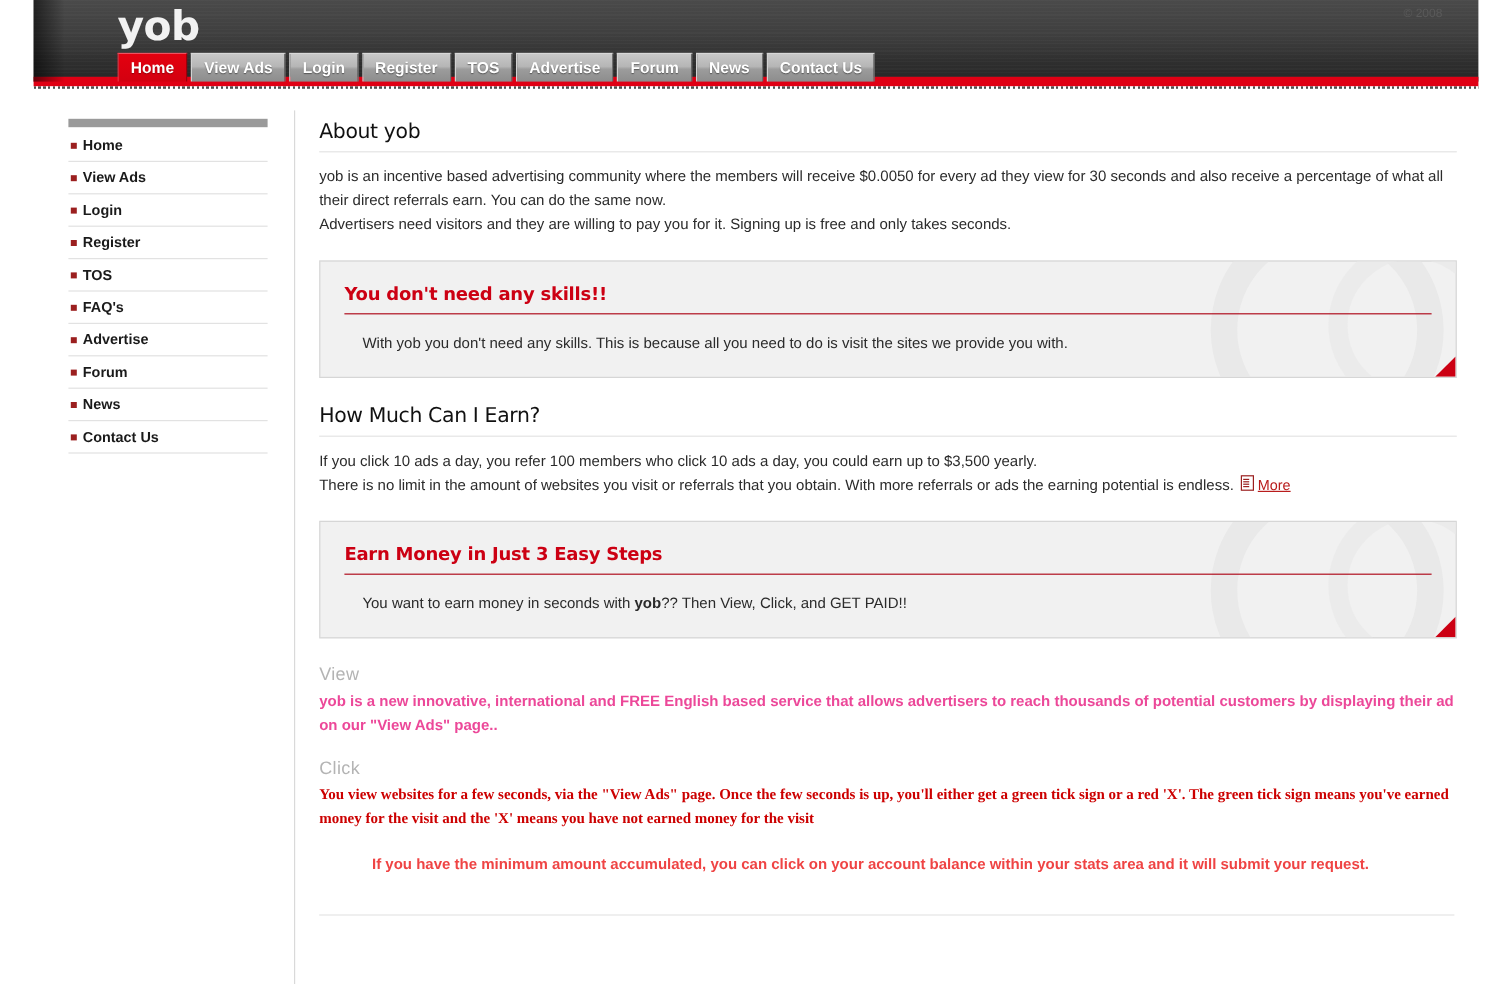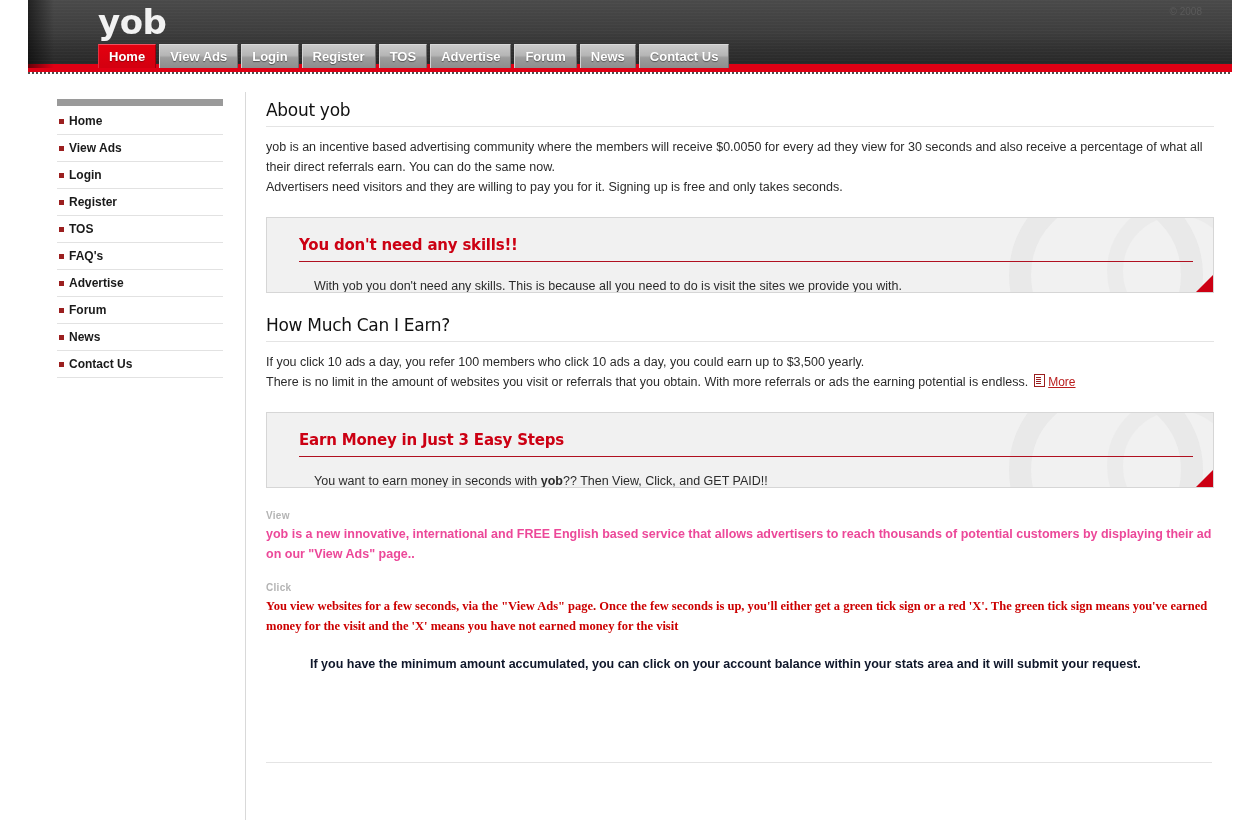--- a/index.html
+++ b/index.html
@@ -201,24 +201,23 @@
     line-height: 20px;
     color: #2b2b2b;
   }
 
   
   .panel {
     position: relative;
     margin-top: 20px;
     background: #f1f1f1;
     border: 1px solid #d6d6d6;
-    height: 76px;
+    height: 98px;
     overflow: hidden;
     box-sizing: border-box;
-    padding-left: 12px;
   }
   .panel-watermark {
     position: absolute;
     right: 10px;
     top: -40px;
     width: 150px;
     height: 150px;
     border-radius: 50%;
     border: 22px solid #e6e6e6;
     opacity: 0.75;
@@ -294,35 +293,35 @@
     width: 5px; height: 1px;
     background: #9b1f1f;
     box-shadow: 0 2px 0 #9b1f1f, 0 4px 0 #9b1f1f, 0 6px 0 #9b1f1f;
   }
 
   
   #steps {
     margin-top: 22px;
   }
   .step-label {
-    font-size: 10px;
+    font-size: 15px;
     color: #b4b4b4;
-    font-weight: bold;
+    font-weight: normal;
     margin-bottom: 3px;
     letter-spacing: 0.3px;
   }
   .step-text {
     font-size: 12.5px;
     font-weight: bold;
     line-height: 20px;
     margin: 0 0 18px 0;
   }
   .step-view  { color: #ec4899; }
   .step-click { color: #cc0000; font-family: Liberation Serif, serif; }
-  .step-paid  { color: #0f172a; padding-left: 44px; }
+  .step-paid  { color: #ef4444; padding-left: 44px; }
   .step-text .brand { font-weight: bold; }
 
   #bottom-rule {
     position: absolute;
     left: 266px;
     top: 762px;
     width: 946px;
     height: 1px;
     background: #e4e4e4;
   }

